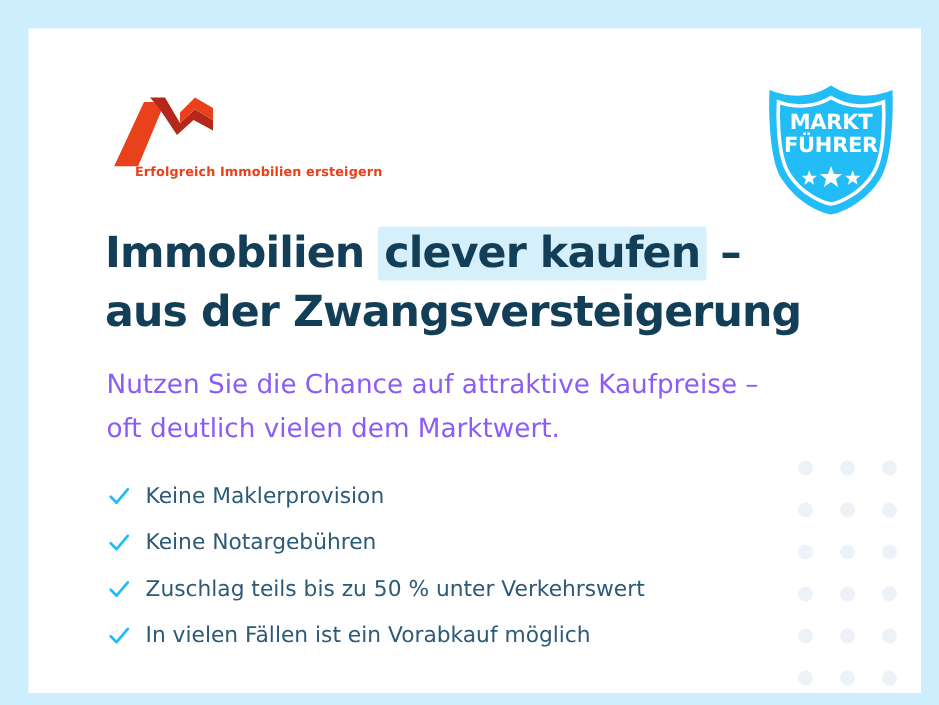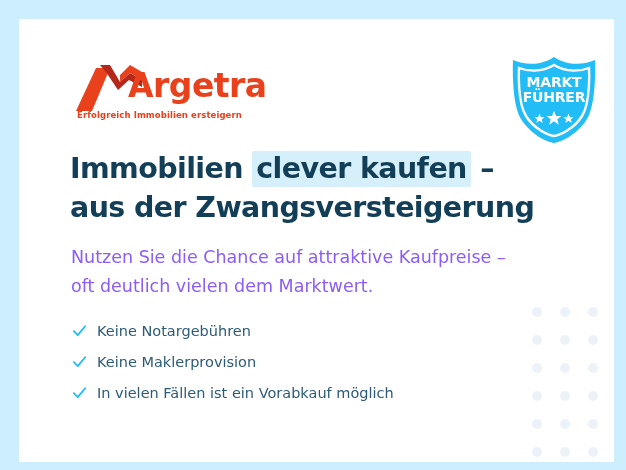--- a/index.html
+++ b/index.html
@@ -66,21 +66,21 @@
     top: 6px;
     font-family: "DejaVu Sans", sans-serif;
     font-size: 33px;
     font-weight: bold;
     letter-spacing: -0.5px;
     color: #e8411c;
     line-height: 1;
   }
   #logo-tagline {
     position: absolute;
-    left: 1px;
+    left: 14px;
     top: 47px;
     font-family: "DejaVu Sans", sans-serif;
     font-size: 8.5px;
     font-weight: bold;
     letter-spacing: 0.1px;
     color: #e8411c;
     white-space: nowrap;
   }
 
   
@@ -209,21 +209,20 @@
       </div>
 
     <div id="logo">
       <div id="logo-mark">
         <svg width="68" height="48" viewBox="0 0 68 48" xmlns="http://www.w3.org/2000/svg">
           <polygon points="20,5 34,5 16,48 0,48" fill="#e8411c"></polygon>
           <polygon points="24,2 34,2 44,19 54,10 66,17 66,24 53,17 42,27 30,9" fill="#b3281a"></polygon>
           <polygon points="44,19 54,10 66,17 66,9 54,2 44,12" fill="#e8411c"></polygon>
         </svg>
       </div>
-      <div id="logo-word">Argetra</div>
       <div id="logo-tagline">Erfolgreich Immobilien ersteigern</div>
     </div>
 
     <div id="headline">
       <span>Immobilien </span><span class="hl">clever kaufen</span><span> –</span>
       <span class="row2">aus der Zwangsversteigerung</span>
     </div>
 
     <div id="badge">
       <svg width="90" height="90" viewBox="0 0 90 90" xmlns="http://www.w3.org/2000/svg">
@@ -252,29 +251,37 @@
       <div>oft deutlich vielen dem Marktwert.</div>
     </div>
 
     <div id="benefits">
         <div class="benefit">
           <span class="benefit-check">
             <svg width="17" height="17" viewBox="0 0 24 24" fill="none" stroke="#22bdf6" stroke-width="2.6" stroke-linecap="round" stroke-linejoin="round">
               <polyline points="4,13 9.5,18.5 20,6"></polyline>
             </svg>
           </span>
+          <span class="benefit-label">Keine Maklerprovision</span>
+        </div>
+        <div class="benefit">
+          <span class="benefit-check">
+            <svg width="17" height="17" viewBox="0 0 24 24" fill="none" stroke="#22bdf6" stroke-width="2.6" stroke-linecap="round" stroke-linejoin="round">
+              <polyline points="4,13 9.5,18.5 20,6"></polyline>
+            </svg>
+          </span>
           <span class="benefit-label">Keine Notargebühren</span>
         </div>
         <div class="benefit">
           <span class="benefit-check">
             <svg width="17" height="17" viewBox="0 0 24 24" fill="none" stroke="#22bdf6" stroke-width="2.6" stroke-linecap="round" stroke-linejoin="round">
               <polyline points="4,13 9.5,18.5 20,6"></polyline>
             </svg>
           </span>
-          <span class="benefit-label">Keine Maklerprovision</span>
+          <span class="benefit-label">Zuschlag teils bis zu 50 % unter Verkehrswert</span>
         </div>
         <div class="benefit">
           <span class="benefit-check">
             <svg width="17" height="17" viewBox="0 0 24 24" fill="none" stroke="#22bdf6" stroke-width="2.6" stroke-linecap="round" stroke-linejoin="round">
               <polyline points="4,13 9.5,18.5 20,6"></polyline>
             </svg>
           </span>
           <span class="benefit-label">In vielen Fällen ist ein Vorabkauf möglich</span>
         </div>
       </div>

